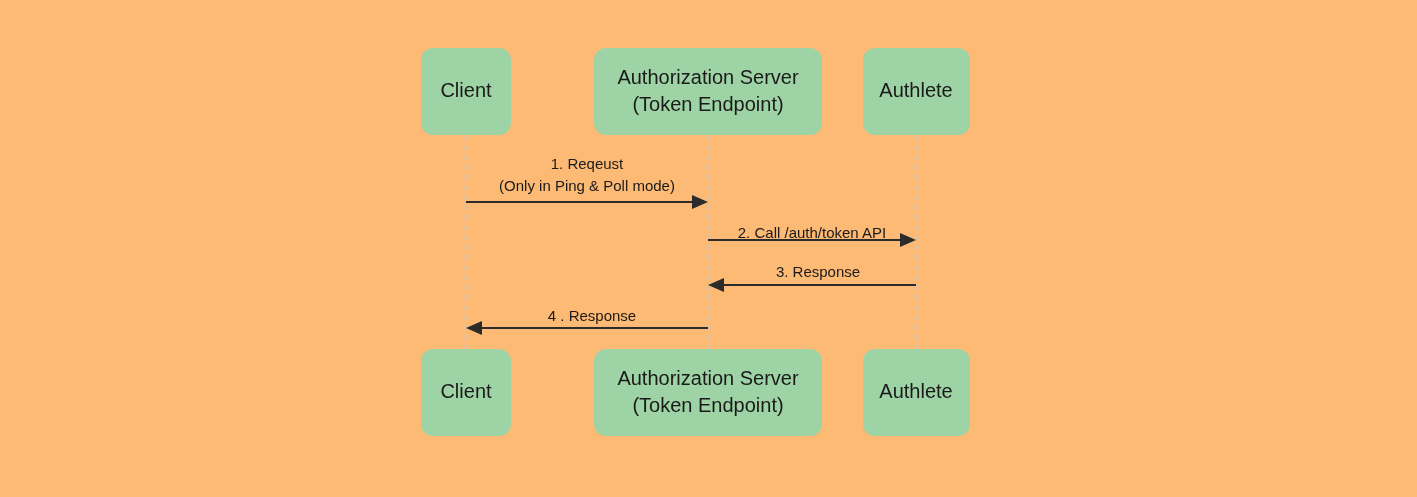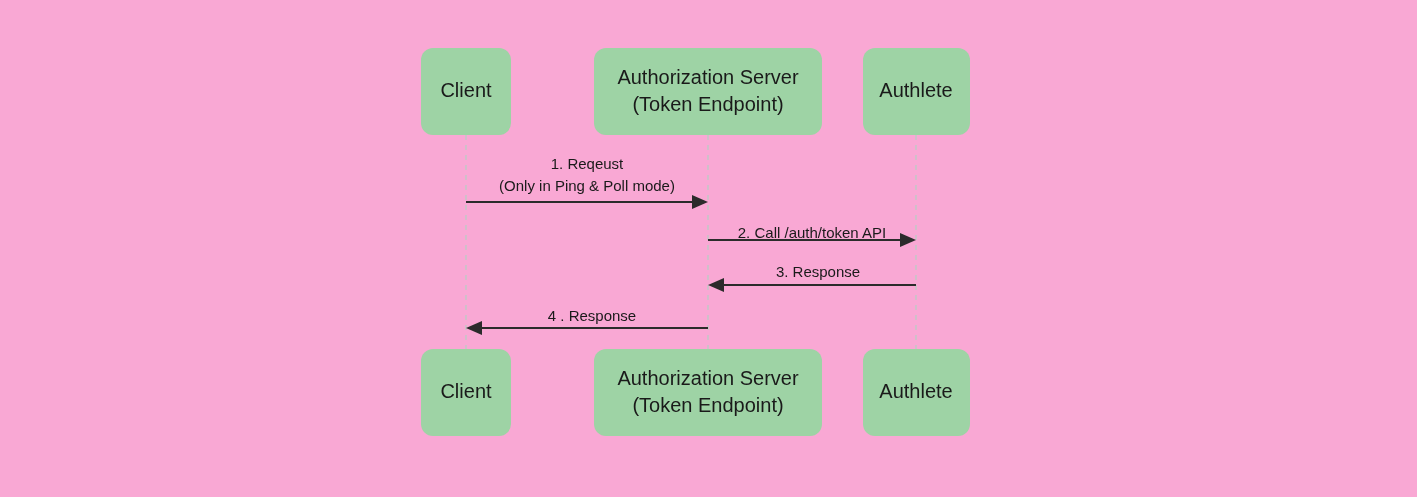--- a/index.html
+++ b/index.html
@@ -10,21 +10,21 @@
   body {
     width: 1417px;
     height: 497px;
     font-family: "Liberation Sans", sans-serif;
     overflow: hidden;
   }
   #diagram-root {
     position: relative;
     width: 1417px;
     height: 497px;
-    background: #f9a8d4;
+    background: #fdba74;
   }
   #diagram-svg {
     position: absolute;
     left: 0;
     top: 0;
     width: 1417px;
     height: 497px;
     display: block;
   }
   .participant-box {

